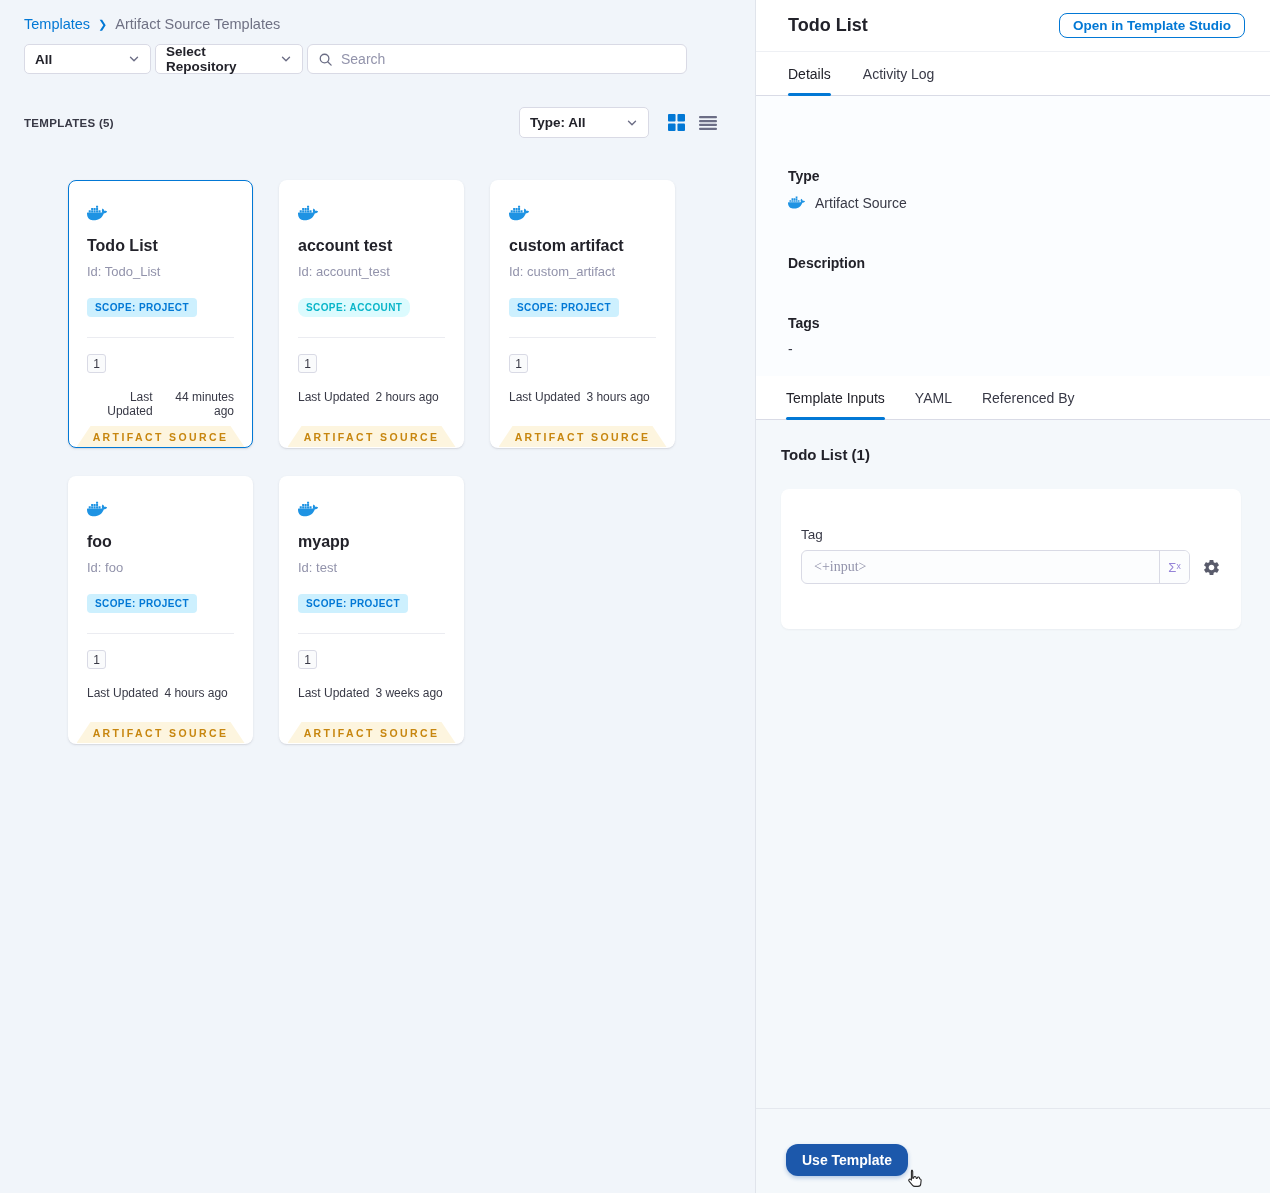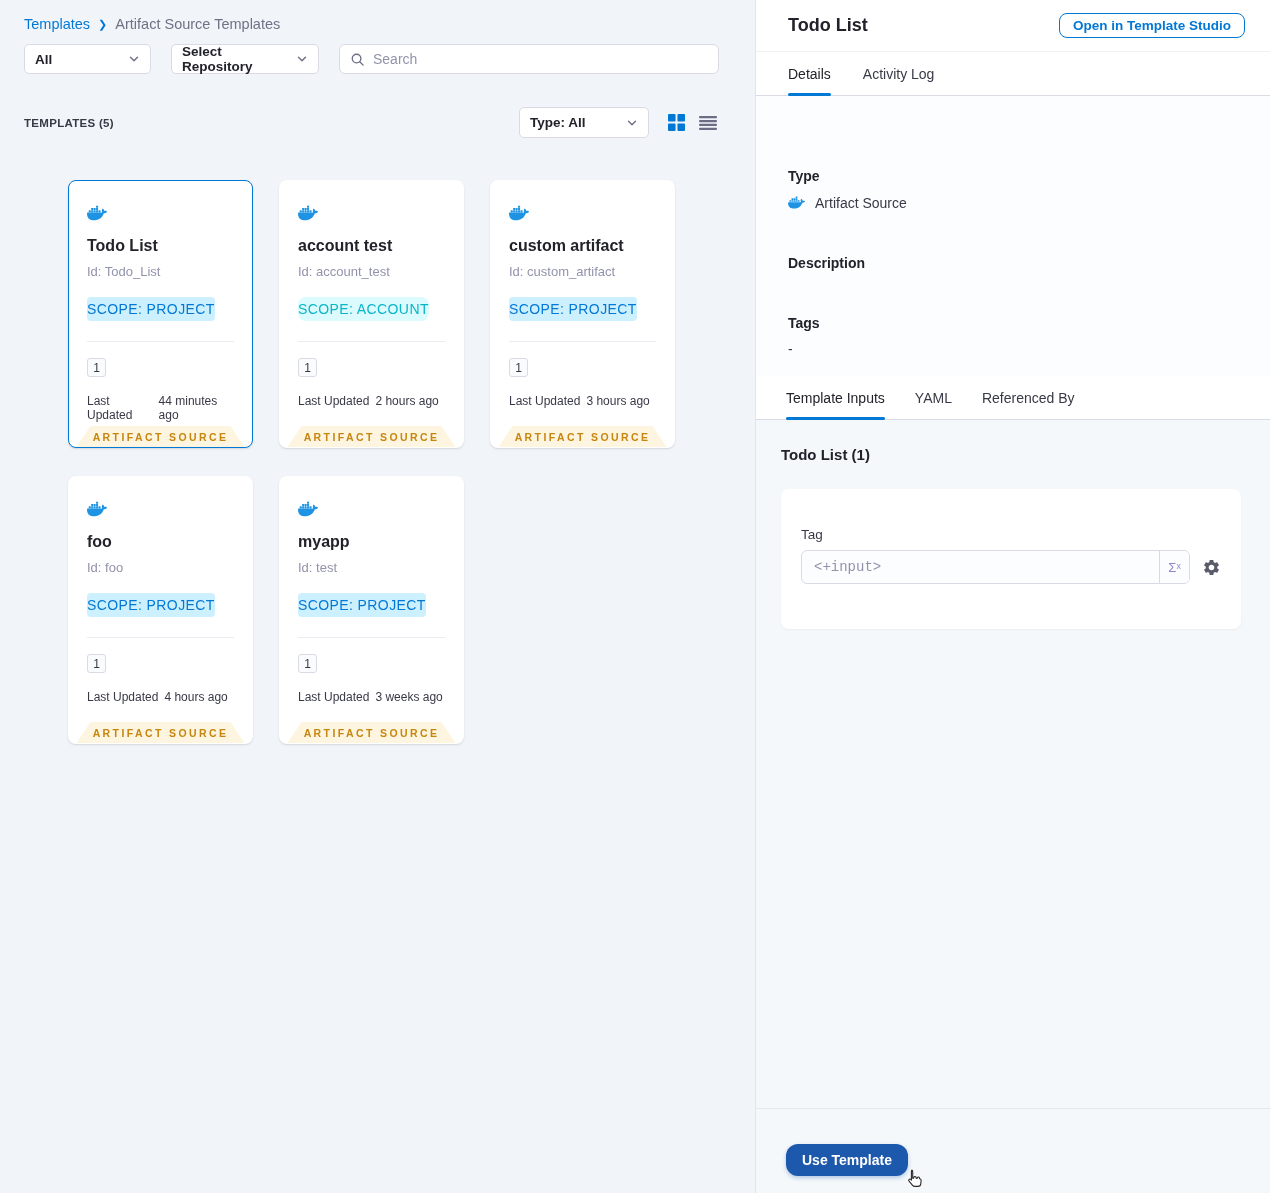--- a/index.html
+++ b/index.html
@@ -13,21 +13,21 @@
   }
 
   
   .left-pane { position:absolute; left:0; top:0; width:755px; height:1193px; background:#f1f5fa; }
 
   .breadcrumb { position:absolute; left:24px; top:16px; font-size:14.5px; display:flex; align-items:center; gap:8px; }
   .breadcrumb .crumb-link { color:#0278d5; cursor:pointer; }
   .breadcrumb .crumb-sep { color:#0278d5; font-size:11px; }
   .breadcrumb .crumb-current { color:#6f7184; }
 
-  .filters { position:absolute; left:24px; top:44px; display:flex; gap:20px; }
+  .filters { position:absolute; left:24px; top:44px; display:flex; gap:4px; }
   .select-box {
     height:30px; background:#fff; border:1px solid #d9dae5; border-radius:5px;
     display:flex; align-items:center; padding:0 10px; font-size:13.5px; font-weight:600; color:#22222a; cursor:pointer;
   }
   .select-box .chev { margin-left:auto; color:#6b6d85; display:flex; }
   .sel-scope { width:127px; }
   .sel-repo  { width:148px; }
   .search-box {
     width:380px; height:30px; background:#fff; border:1px solid #d9dae5; border-radius:6px;
     display:flex; align-items:center; padding:0 10px; gap:8px;
@@ -52,31 +52,31 @@
     position:relative; width:185px; height:268px; background:#fff; border-radius:8px;
     border:1.5px solid transparent;
     box-shadow:0 1px 3px rgba(40,41,61,.08), 0 1px 1px rgba(96,97,112,.10);
     padding:22px 18px; overflow:hidden; cursor:pointer;
   }
   .tcard.selected { border-color:#0278d5; }
   .tcard .docker { color:#1e93e3; height:20px; margin-bottom:14px; }
   .tcard .c-title { font-size:16px; font-weight:600; color:#22222a; margin-bottom:9px; }
   .tcard .c-id { font-size:13px; color:#9293ab; margin-bottom:18px; }
   .scope-badge {
-    display:inline-block; font-size:14px; font-weight:400; letter-spacing:.4px;
-    padding:4px 0; border-radius:4px; margin-bottom:20px;
+    display:inline-block; font-size:10px; font-weight:700; letter-spacing:.4px;
+    padding:4px 8px; border-radius:4px; margin-bottom:20px;
   }
   .scope-project { background:#cdf0fe; color:#0278d5; }
   .scope-account { background:#dcfbfe; color:#0ab5c9;border-radius:8px; }
   .c-divider { border-top:1px solid #ebecf1; margin:0 0 16px; }
   .version-chip {
     width:19px; height:19px; border:1px solid #d9dae5; border-radius:3px; background:#fafbfc;
     font-size:12px; color:#383946; display:flex; align-items:center; justify-content:center; margin-bottom:17px;
   }
-  .updated-row { font-size:12px; color:#383946; display:flex; gap:6px; }
+  .updated-row { font-size:12px; color:#383946; display:flex; gap:6px;text-align:right; }
   .ribbon {
     position:absolute; bottom:0; left:50%; transform:translateX(-50%);
     width:168px; height:21px; background:#fdf5df;
     clip-path:polygon(14px 0, calc(100% - 14px) 0, 100% 100%, 0 100%);
     color:#c7860f; font-size:10.5px; font-weight:700; letter-spacing:2.4px;
     display:flex; align-items:center; justify-content:center; white-space:nowrap;
   }
 
   
   .right-pane {
@@ -126,21 +126,21 @@
     box-shadow:0 1px 2px rgba(40,41,61,.05); padding:38px 20px 0;
   }
   .tag-label { font-size:13.5px; color:#383946; margin-bottom:8px; }
   .tag-row { display:flex; align-items:center; }
   .input-wrap {
     width:400px; height:34px; background:#fcfdfe; border:1px solid #d9dae5; border-radius:6px;
     display:flex; align-items:stretch; overflow:hidden;
   }
   .input-wrap input {
     flex:1; border:0; outline:none; background:transparent; padding:0 12px;
-    font-size:14px; font-family:Liberation Mono, monospace; color:#be185d;
+    font-size:14px; font-family:Liberation Serif, serif; color:#be185d;
   }
   .input-wrap input::placeholder { color:#9293ab; }
   .expr-btn {
     width:30px; border-left:1px solid #d9dae5; display:flex; align-items:center; justify-content:center;
     color:#9583d8; font-size:13px; cursor:pointer; background:#fcfdfe;
   }
   .gear-btn { margin-left:12px; color:#595b6b; display:flex; cursor:pointer; }
 
   .panel-footer { height:85px; border-top:1px solid #e4e8ee; background:#f4f8fb; padding:35px 0 0 30px; flex:none; }
   .use-template-btn {

